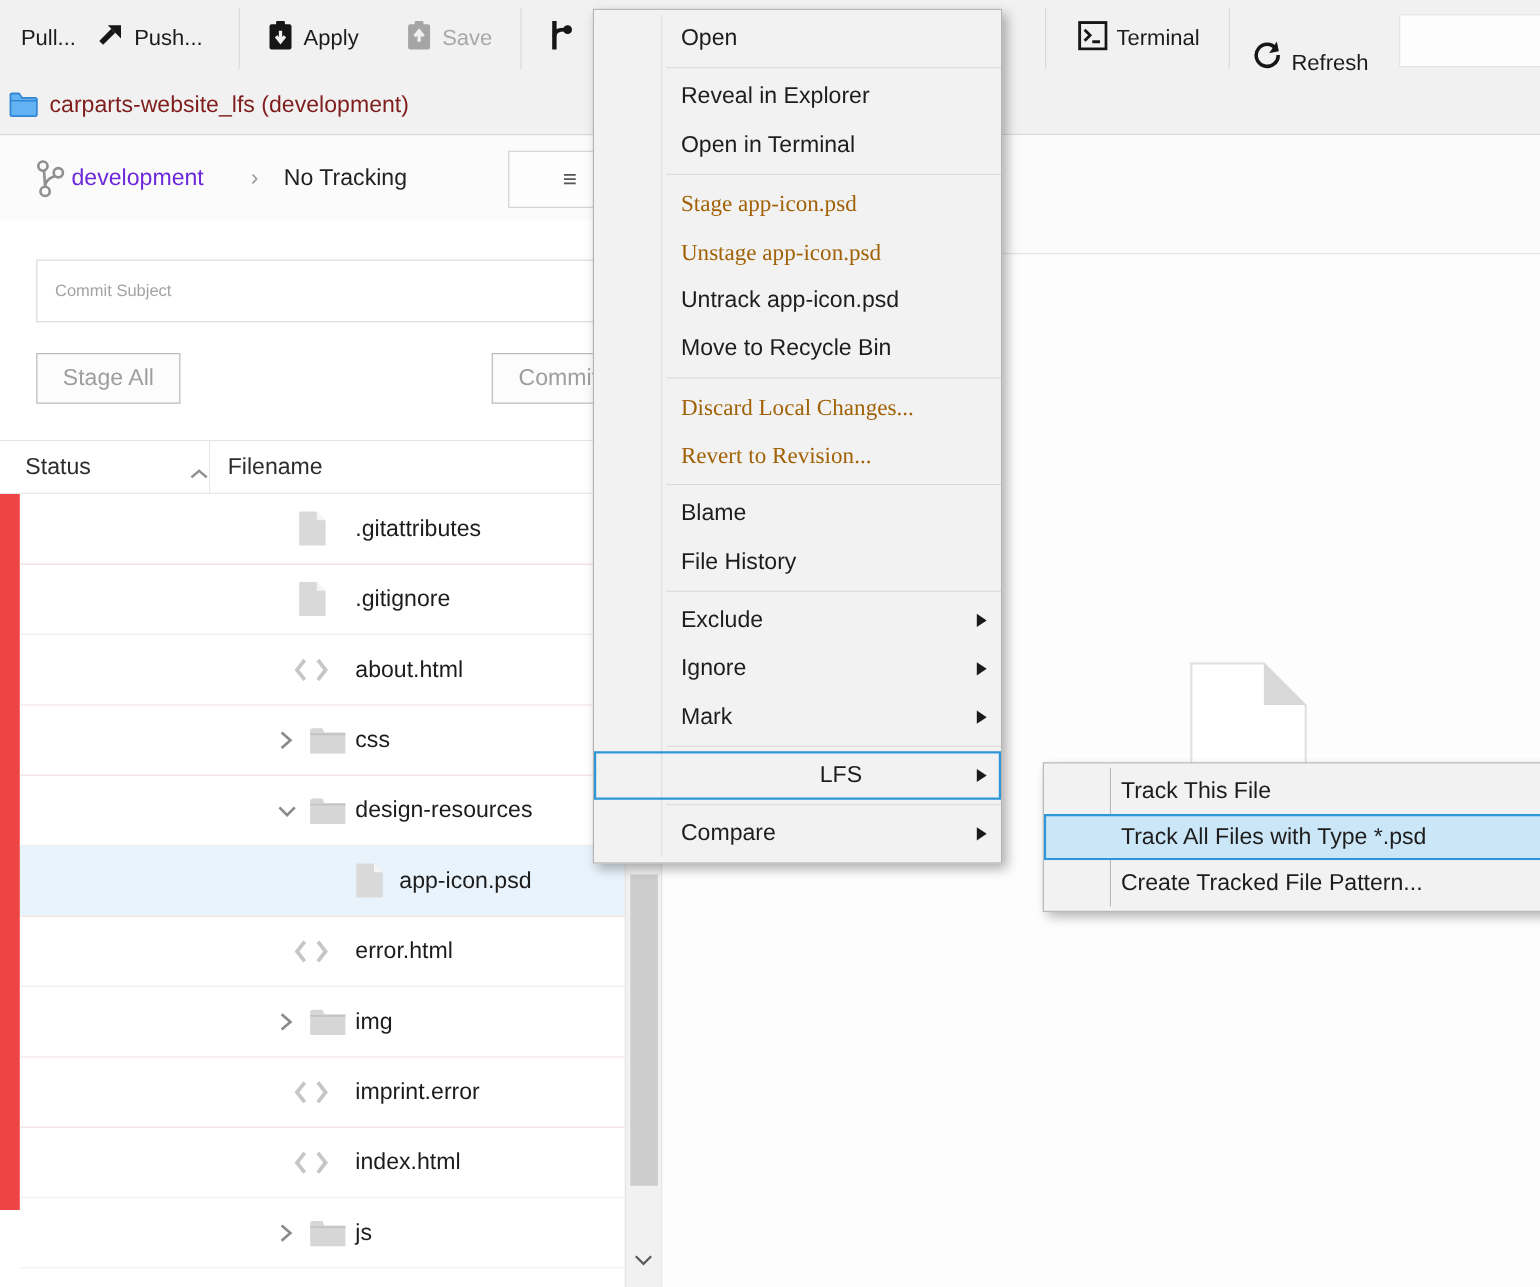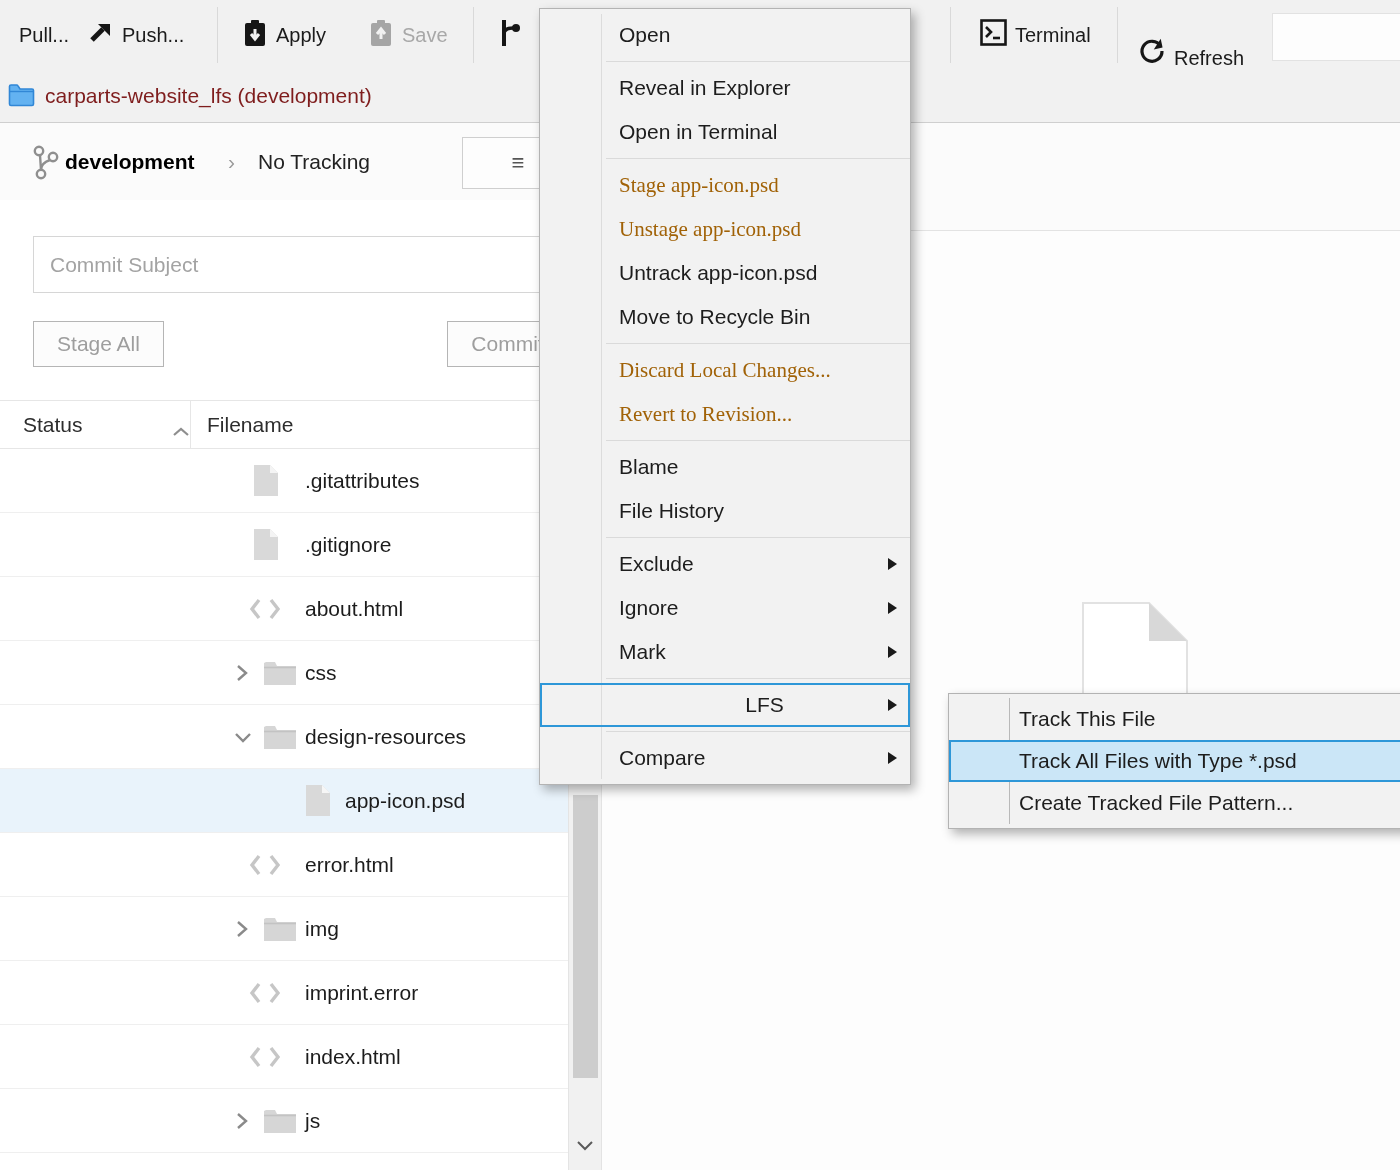--- a/index.html
+++ b/index.html
@@ -20,40 +20,40 @@
   .ticon{display:inline-block;}
   #searchbox{left:1272px;top:13px;width:140px;height:46px;background:#fdfdfd;border:1px solid #e2e2e2;}
 
   
   #tabrow{left:0;top:70px;width:1400px;height:52px;background:#f1f1f1;border-bottom:1px solid #cfcfcf;}
   #tabtitle{position:absolute;left:45px;top:0;height:52px;display:flex;align-items:center;font-size:21px;color:#7f1d1d;}
 
   
   #branchbar{left:0;top:123px;width:1400px;height:77px;background:#fbfbfb;border-bottom:1px solid #d8d8d8;}
   .bb-text{position:absolute;top:0;height:77px;display:flex;align-items:center;font-size:21px;}
-  #bb-branch{left:65px;font-weight:700;color:#000000;}
+  #bb-branch{left:65px;font-weight:400;color:#6d28d9;}
   #bb-sep{left:228px;color:#9a9a9a;}
   #bb-track{left:258px;color:#222;}
   #bb-menu-btn{position:absolute;left:462px;top:14px;width:110px;height:50px;border:1px solid #cfcfcf;background:#fdfdfd;display:flex;align-items:center;justify-content:center;font-size:22px;color:#555;}
 
   
   #leftpanel{left:0;top:200px;width:601px;height:970px;background:#ffffff;}
-  #commit-subject{position:absolute;left:33px;top:36px;width:535px;height:57px;box-sizing:border-box;border:1px solid #d6d6d6;background:#fff;padding:0 16px;font-size:21px;font-family:"Liberation Sans",sans-serif;color:#333;}
+  #commit-subject{position:absolute;left:33px;top:36px;width:535px;height:57px;box-sizing:border-box;border:1px solid #d6d6d6;background:#fff;padding:0 16px;font-size:15px;font-family:"Liberation Sans",sans-serif;color:#333;}
   #commit-subject::placeholder{color:#a3a3a3;}
   .cbtn{position:absolute;top:121px;height:46px;box-sizing:border-box;border:1px solid #b5b5b5;background:#fcfcfc;color:#9e9e9e;font-size:21px;display:flex;align-items:center;justify-content:center;}
   #stage-all-btn{left:33px;width:131px;}
   #commit-btn{left:447px;width:121px;}
 
   
   #filelist{left:0;top:400px;width:601px;height:700px;background:#ef4444;}
   #fl-header{position:absolute;left:0;top:0;width:601px;height:49px;box-sizing:border-box;background:#fff;border-top:1px solid #e6e6e6;border-bottom:1px solid #e6e6e6;font-size:21px;color:#2d2d2d;}
   #fl-header .hlabel{position:absolute;top:0;height:48px;display:flex;align-items:center;}
   #col-divider{position:absolute;left:190px;top:0;width:1px;height:48px;background:#e6e6e6;}
   #rows{position:absolute;left:0;top:49px;width:601px;}
-  .row{position:relative;width:601px;height:64px;box-sizing:border-box;border-bottom:1px solid #efefef;background:#fff;}
+  .row{position:relative;width:601px;height:64px;box-sizing:border-box;border-bottom:1px solid #efefef;background:#fff;margin-left:18px;}
   .row.selected{background:#e9f3fb;}
   .fname{position:absolute;left:305px;top:0;height:63px;display:flex;align-items:center;font-size:21px;color:#1c1c1c;}
   .fname.lvl2{left:345px;}
   .chev{position:absolute;left:233px;top:22px;}
   .icon-slot{position:absolute;}
   .slot-file1{left:252px;top:15px;}
   .slot-file2{left:304px;top:15px;}
   .slot-code1{left:248px;top:20px;}
   .slot-folder1{left:263px;top:18px;}
 

